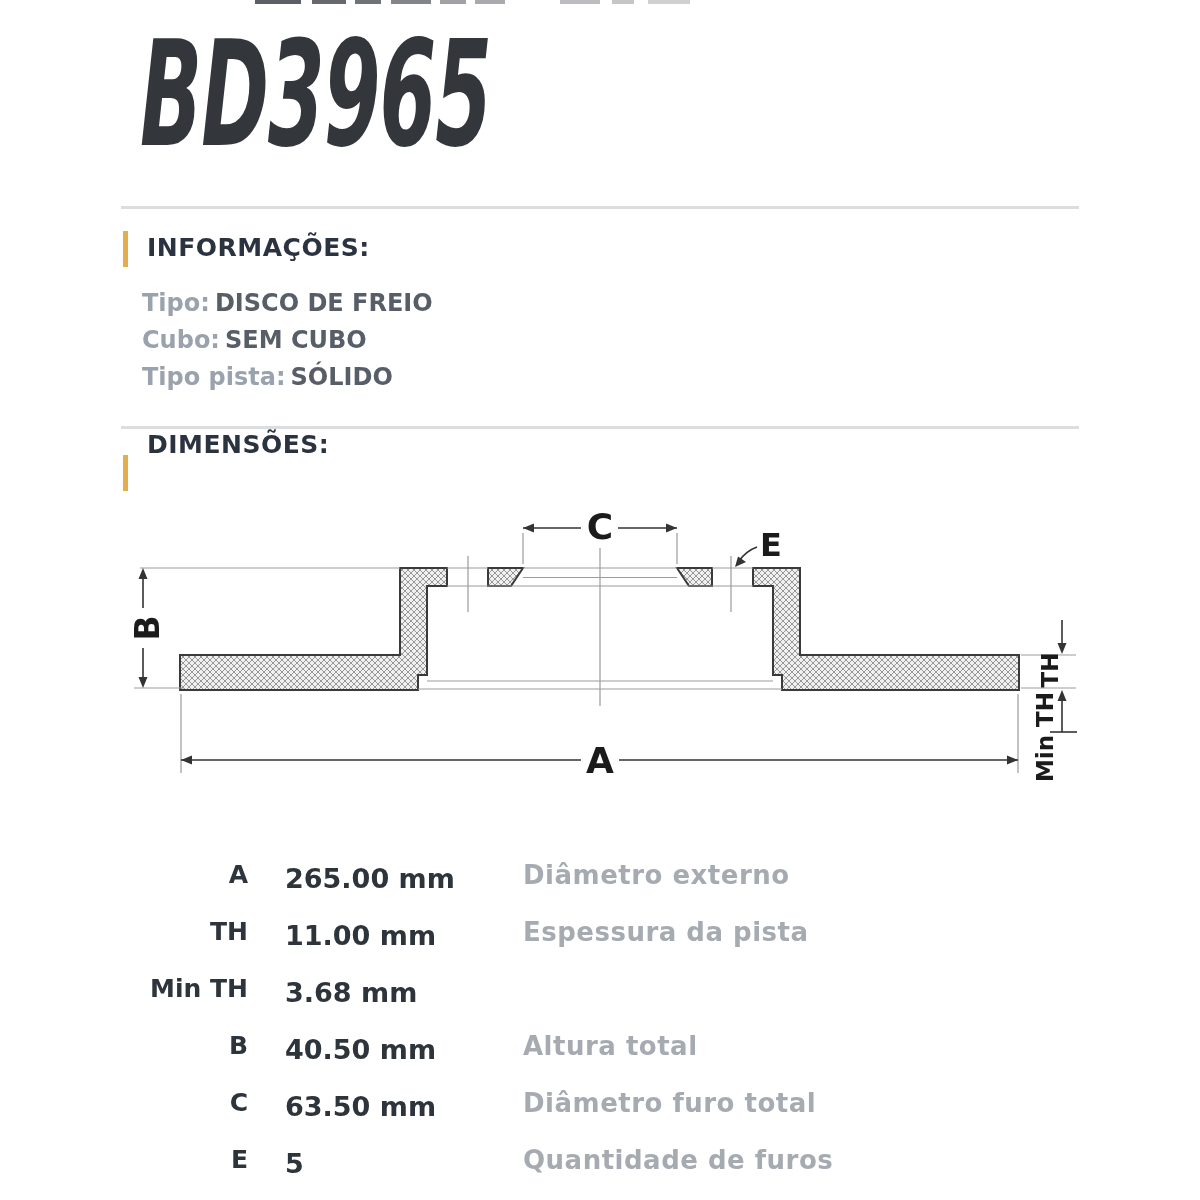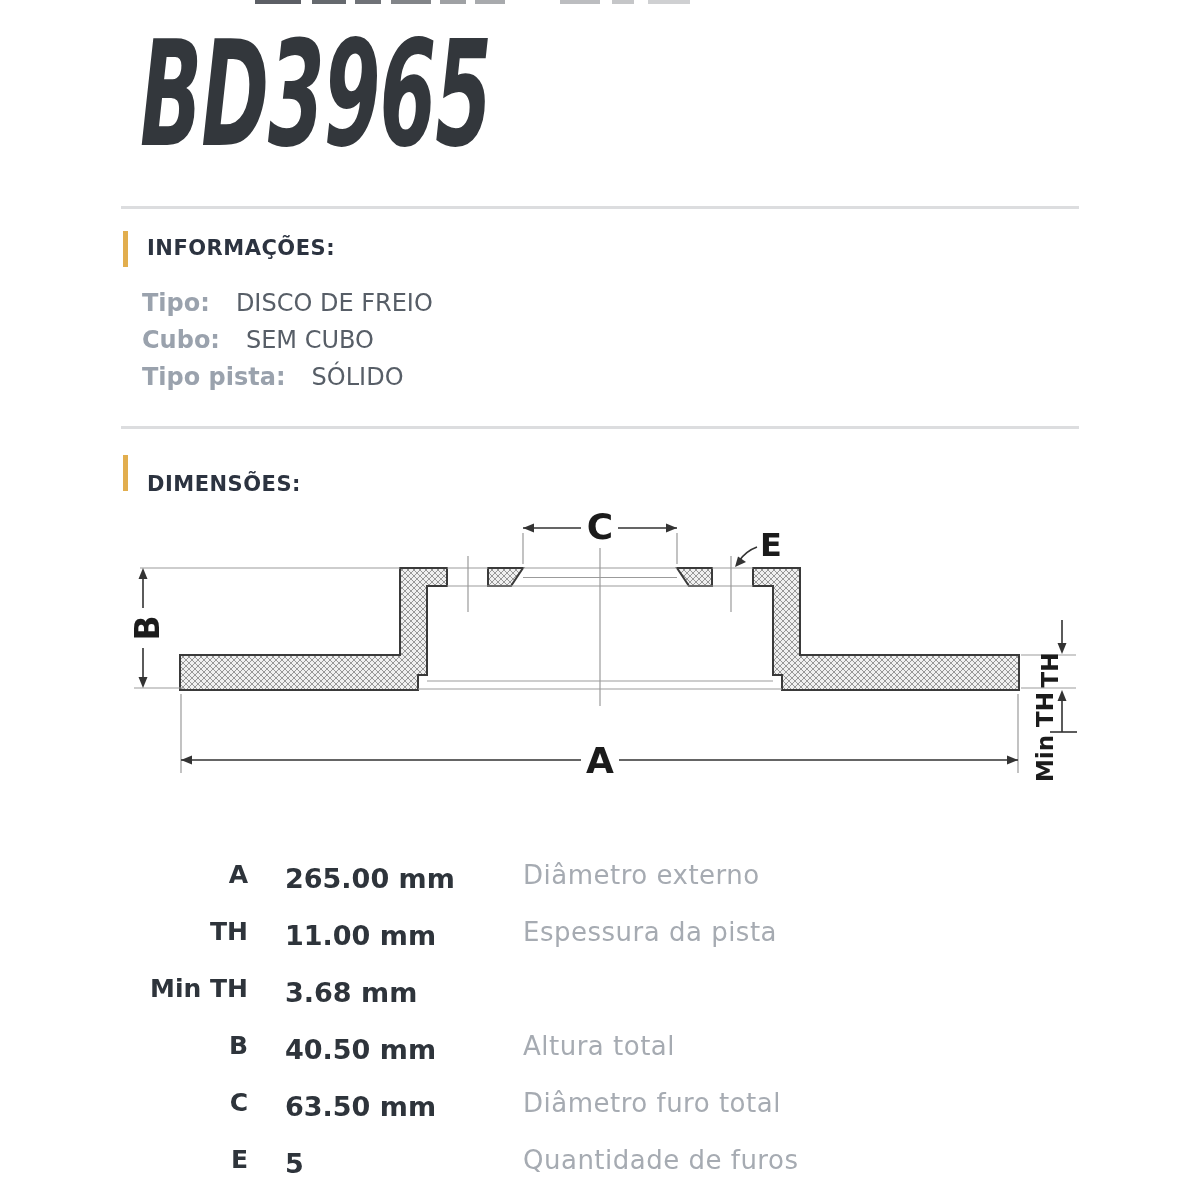--- a/index.html
+++ b/index.html
@@ -12,36 +12,36 @@
   
   #title {
     position:absolute; left:140px; top:21px;
     font-size:146px; line-height:146px; font-weight:bold; font-style:italic;
     color:#33373c; letter-spacing:-2px; white-space:nowrap;
     transform:scaleX(0.56); transform-origin:left top;
   }
 
   .separator { position:absolute; left:121px; width:958px; height:3px; background:#dcdddf; }
 
-  .section-head { position:absolute; left:147px; font-size:21px; line-height:40px;
+  .section-head { position:absolute; left:147px; font-size:25px; line-height:40px;
     font-weight:800; color:#2c3340; letter-spacing:0.5px; white-space:nowrap; }
   .accent-bar { position:absolute; left:123px; width:5px; background:#e2ae4e; }
 
   #info-rows { position:absolute; left:118px; top:285px; font-size:24px; }
   .info-row { height:37px; line-height:37px; white-space:nowrap; }
   .info-label { color:#9aa2ad; font-weight:600;margin-left:24px; }
-  .info-value { color:#575e67; font-weight:400; margin-left:26px;text-align:right; }
+  .info-value { color:#575e67; font-weight:700; margin-left:5px;text-align:right; }
 
   #diagram-svg { position:absolute; left:0; top:0; }
 
   #spec-table { position:absolute; left:98px; top:846px; width:980px; }
   .spec-row { display:flex; align-items:center; height:57px; }
   .spec-key { width:150px; text-align:right; font-size:25px; font-weight:700; color:#2e343b; white-space:nowrap; }
   .spec-value { width:238px; margin-left:37px; font-size:27px; font-weight:700; color:#2e343b; white-space:nowrap;margin-top:8px; }
-  .spec-desc { font-size:26px; font-weight:400; color:#a6abb2; letter-spacing:0.5px; white-space:nowrap; }
+  .spec-desc { font-size:26px; font-weight:700; color:#a6abb2; letter-spacing:0.5px; white-space:nowrap; }
 </style>
 </head>
 <body>
 
 <div>
   <div class="artifact-dash" style="left:255px;width:46px;opacity:.85"></div>
   <div class="artifact-dash" style="left:312px;width:34px;opacity:.8"></div>
   <div class="artifact-dash" style="left:355px;width:26px;opacity:.75"></div>
   <div class="artifact-dash" style="left:391px;width:40px;opacity:.65"></div>
   <div class="artifact-dash" style="left:440px;width:26px;opacity:.5"></div>
@@ -65,21 +65,21 @@
   </div>
   <div class="info-row">
     <span class="info-label">Cubo:</span><span class="info-value">SEM CUBO</span>
   </div>
   <div class="info-row">
     <span class="info-label">Tipo pista:</span><span class="info-value">SÓLIDO</span>
   </div>
 </div>
 
 <div class="accent-bar" style="top:455px;height:36px"></div>
-<div class="section-head" style="top:464px">DIMENSÕES:</div>
+<div class="section-head" style="top:425px">DIMENSÕES:</div>
 
 <svg id="diagram-svg" width="1200" height="1200" viewBox="0 0 1200 1200">
   <defs>
     <pattern id="xh" width="6" height="6" patternUnits="userSpaceOnUse">
       <rect width="6" height="6" fill="#f0f0f0"></rect>
       <path d="M-1,1 L1,-1 M0,6 L6,0 M5,7 L7,5" stroke="#8f8f8f" stroke-width="0.9"></path>
       <path d="M-1,5 L1,7 M0,0 L6,6 M5,-1 L7,1" stroke="#8f8f8f" stroke-width="0.9"></path>
     </pattern>
   </defs>
 

